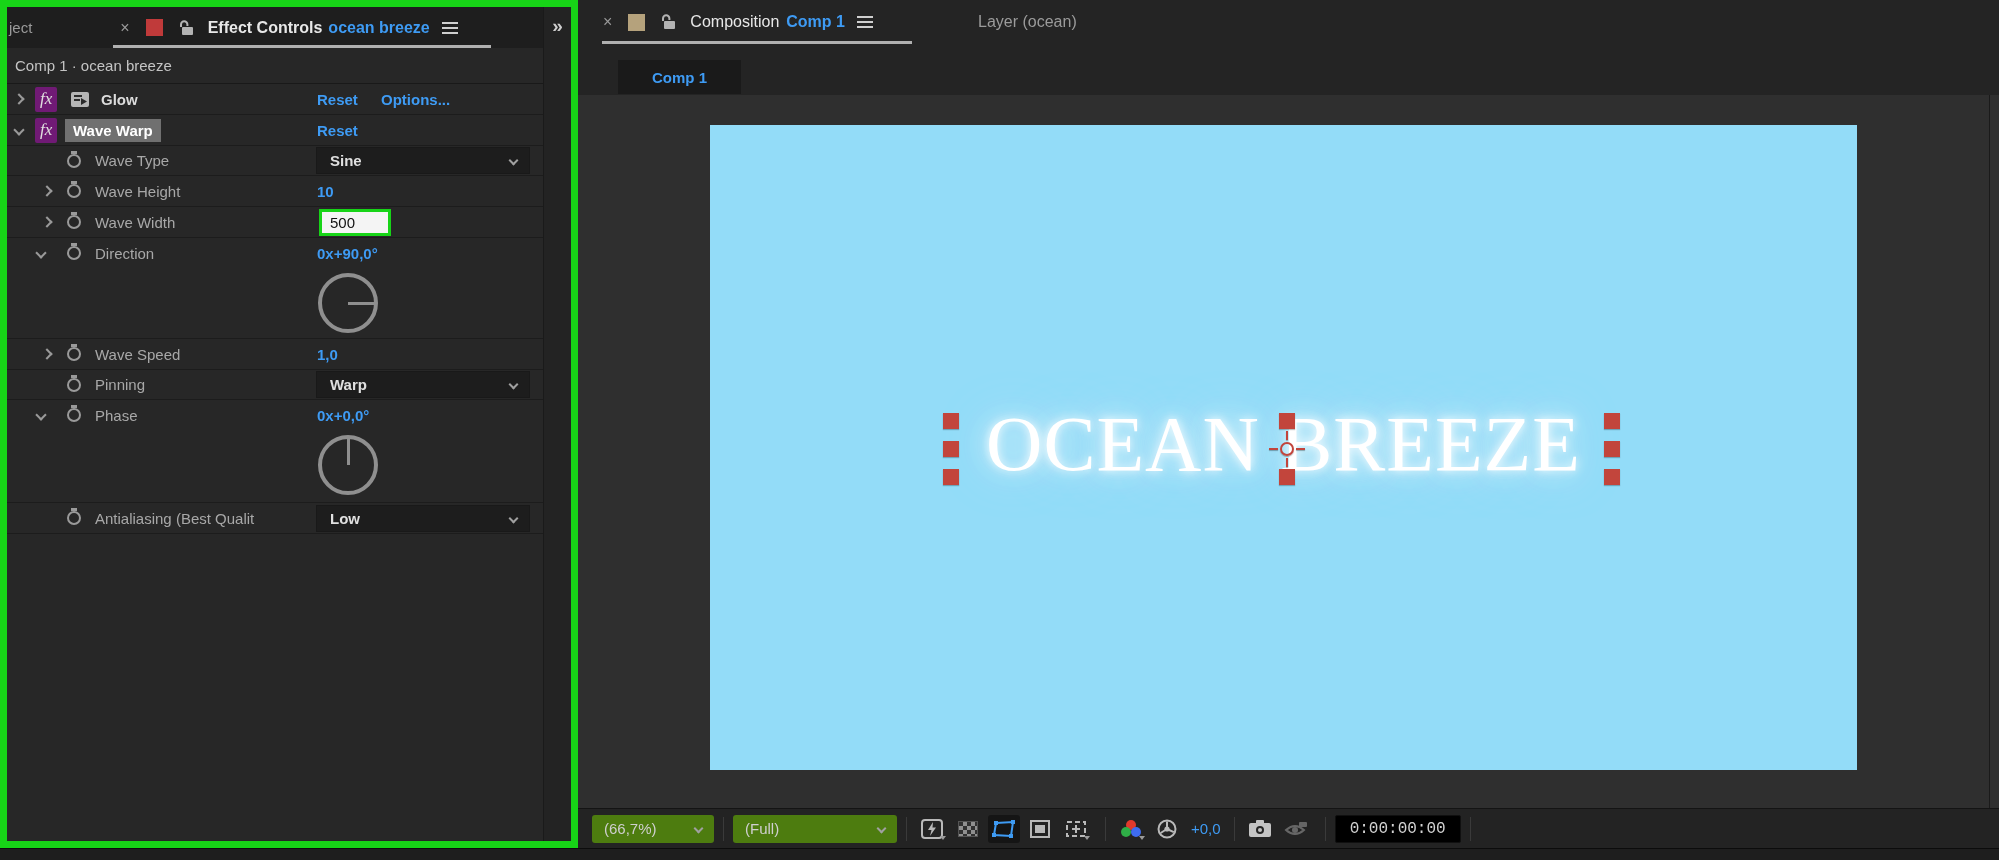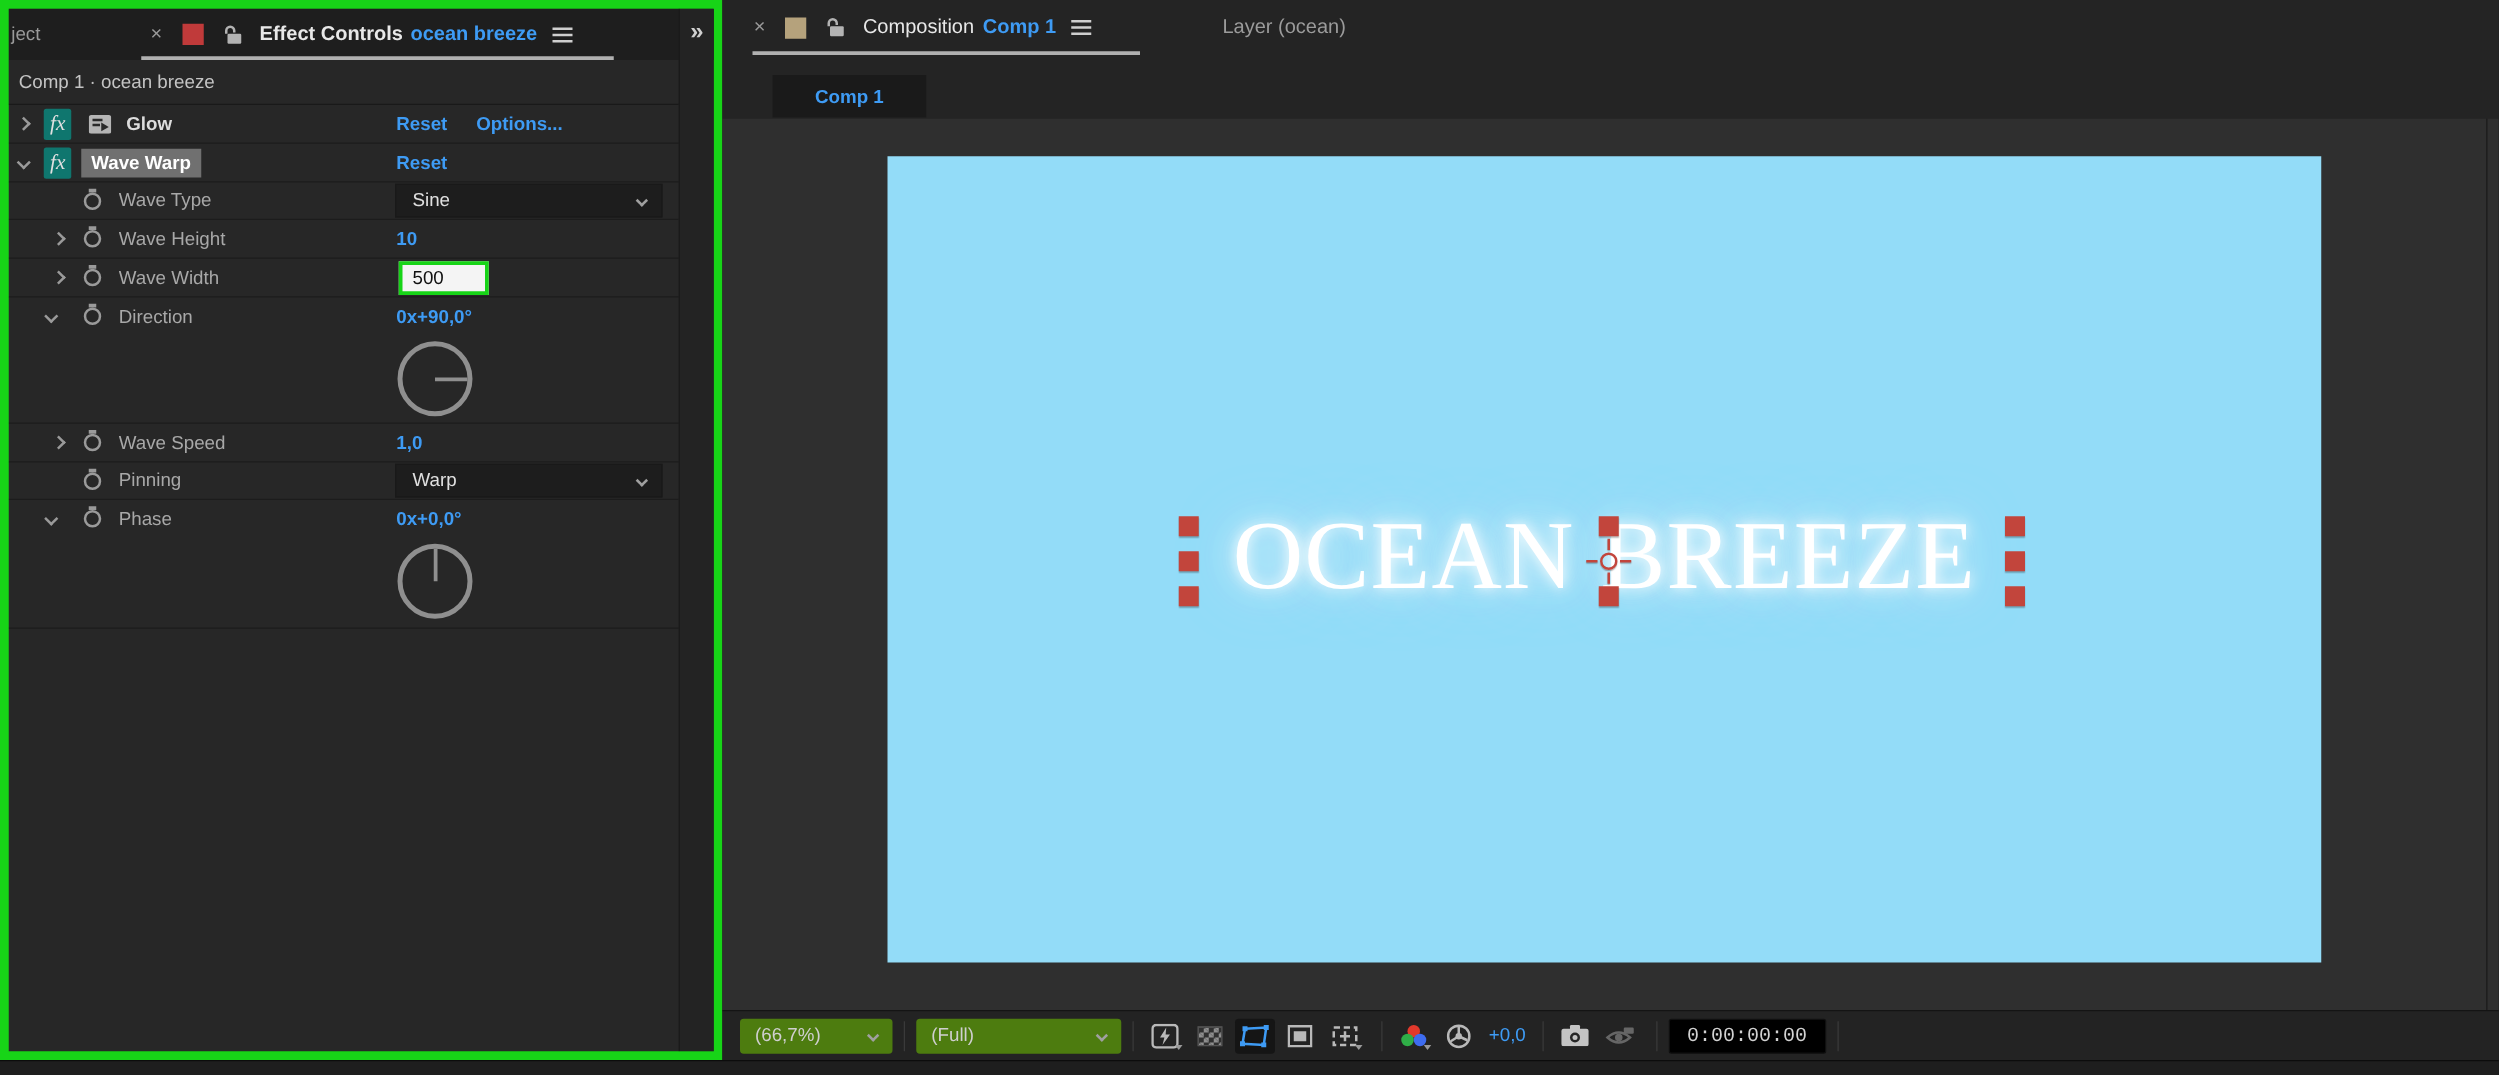--- a/index.html
+++ b/index.html
@@ -34,38 +34,38 @@
   .row { position:relative; height:31px; display:flex; align-items:center; border-bottom:1px solid #1c1c1c; }
   .row.noborder { border-bottom:none; }
   .dial-zone { position:relative; border-bottom:1px solid #1c1c1c; }
 
   .chev { width:8px; height:8px; border-right:2px solid #9a9a9a; border-bottom:2px solid #9a9a9a; display:inline-block; flex:none; }
   .chev.r { transform:rotate(-45deg); }
   .chev.d { transform:rotate(45deg); }
   .pos-fx-chev { position:absolute; left:8px; }
   .pos-prop-chev { position:absolute; left:36px; }
 
-  .fx-chip { position:absolute; left:28px; background:#0f766e; color:#e0e0e0; font-family:"Liberation Serif", serif;
+  .fx-chip { position:absolute; left:28px; background:#701a75; color:#e0e0e0; font-family:"Liberation Serif", serif;
              font-style:italic; font-size:17px; line-height:1; padding:3px 5px 5px 5px; border-radius:2px; }
   .effect-icon { position:absolute; left:64px; display:inline-flex; }
   .effect-name { position:absolute; left:94px; color:#dcdcdc; font-weight:bold; font-size:15px; }
   .effect-name-chip { position:absolute; left:58px; background:#707070; color:#ffffff; font-weight:bold; font-size:15px;
                       padding:3px 8px; }
 
   .stopwatch { position:absolute; left:60px; width:14px; height:14px; border:2px solid #9a9a9a; border-radius:50%; }
   .stopwatch::before { content:''; position:absolute; top:-5px; left:2px; width:6px; height:3px; background:#9a9a9a; }
   .prop-label { position:absolute; left:88px; right:228px; color:#a8a8a8; font-size:15px; white-space:nowrap; overflow:hidden; }
 
   .val { position:absolute; left:310px; font-size:15px; }
   .val-blue { color:#3e9bf4; font-weight:bold; }
   .link-blue { color:#3e9bf4; font-weight:bold; font-size:15px; cursor:default; }
 
   .dropdown { position:absolute; left:309px; width:214px; height:27px; background:#1d1d1d; border:1px solid #191919;
               display:flex; align-items:center; }
-  .dropdown .dd-label { color:#e0e0e0; font-weight:normal; font-size:15px; margin-left:13px; flex:1; }
+  .dropdown .dd-label { color:#e0e0e0; font-weight:bold; font-size:15px; margin-left:13px; flex:1; }
   .dd-chev { width:7px; height:7px; border-right:2px solid #a0a0a0; border-bottom:2px solid #a0a0a0;
              transform:rotate(45deg); margin-right:12px; flex:none; }
 
   .value-input { position:absolute; left:312px; width:72px; height:27px; background:#f4f4f4; border:3px solid #17d417;
                  color:#111; font-size:15px; font-family:"Liberation Sans", sans-serif; padding-left:8px; outline:none; }
 
   .dial { position:absolute; width:60px; height:60px; border:4px solid #8f8f8f; border-radius:50%; left:311px; top:5px; }
   .dial.dir::after { content:''; position:absolute; left:50%; top:calc(50% - 1px); width:50%; height:3px; background:#8f8f8f; }
   .dial.phase::after { content:''; position:absolute; left:calc(50% - 1px); top:0; width:3px; height:50%; background:#8f8f8f; }
 
@@ -235,20 +235,28 @@
         <div class="row noborder" style="height:30px">
           <span class="chev d pos-prop-chev" style="left:30px"></span>
           <span class="stopwatch"></span>
           <span class="prop-label">Phase</span>
           <span class="val val-blue">0x+0,0°</span>
         </div>
         <div class="dial-zone" style="height:73px">
           <span class="dial phase"></span>
         </div>
 
+        <div class="row" style="height:31px">
+          <span class="stopwatch"></span>
+          <span class="prop-label">Antialiasing (Best Qualit</span>
+          <span class="dropdown">
+            <span class="dd-label">Low</span>
+            <span class="dd-chev"></span>
+          </span>
+        </div>
 
       </div>
     </div>
   </div>
 
   <div class="comp-panel">
 
     <div class="comp-header">
       <div class="comp-tabbar">
         <span class="comp-close">×</span>

